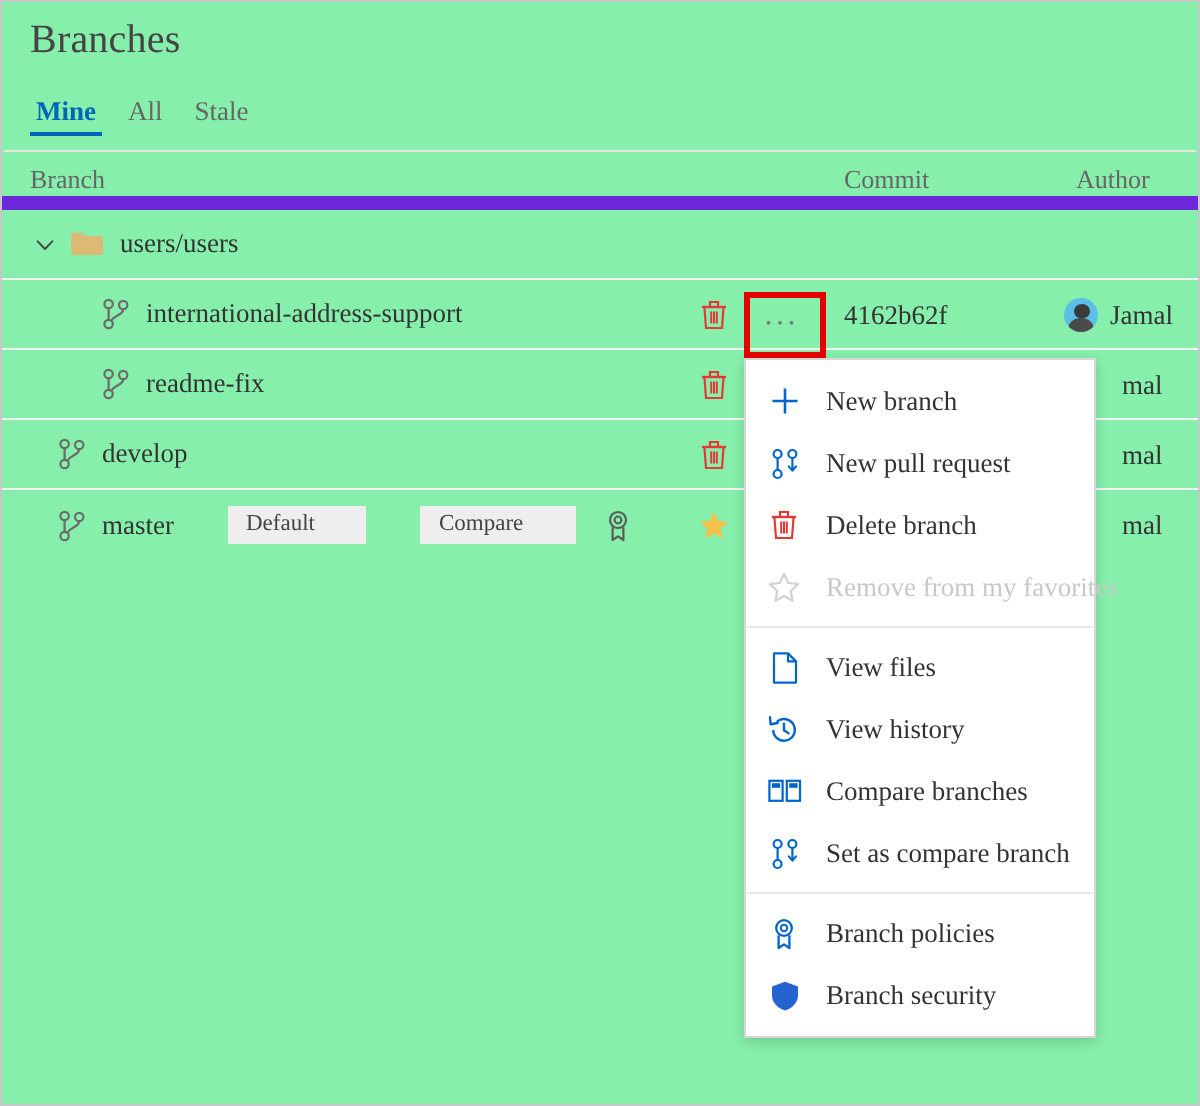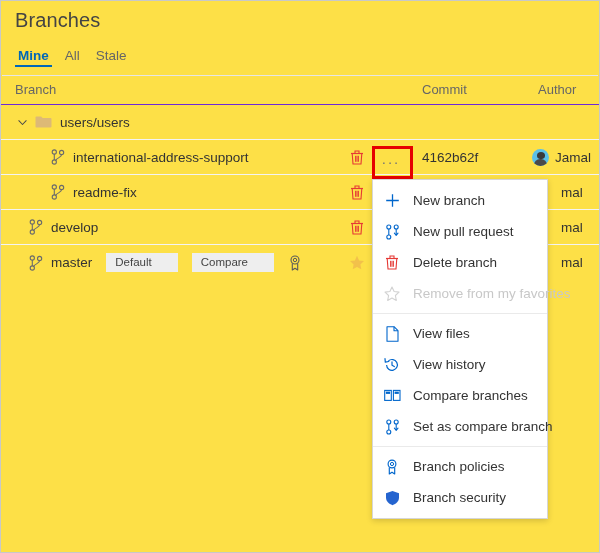--- a/index.html
+++ b/index.html
@@ -5,23 +5,24 @@
   * { box-sizing: border-box; }
   html, body {
     margin: 0; padding: 0;
     width: 600px; height: 553px;
     background: #ffffff;
     font-family: "Liberation Sans", sans-serif;
   }
   #page {
     position: relative;
     width: 600px; height: 553px;
-    background: #fde047;
+    background: #86efac;
     border: 1px solid #c8c8c8;
     overflow: hidden;
+    font-family: Liberation Serif, serif;
   }
 
   
   #page-title {
     position: absolute;
     left: 14px; top: 8px;
     font-size: 20px;
     font-weight: 400;
     color: #444444;
     letter-spacing: .1px;
@@ -59,21 +60,21 @@
     left: 1px; right: 1px; top: 74px;
     height: 1px;
     background: #e6e6e6;
   }
 
   
   #col-headers {
     position: absolute;
     left: 0; right: 0; top: 75px;
     height: 29px;
-    border-bottom: 1px solid #6d28d9;
+    border-bottom: 7px solid #6d28d9;
   }
   .col-head {
     position: absolute;
     top: 6px;
     font-size: 13px;
     color: #666666;
   }
   #col-branch { left: 14px; }
   #col-commit { left: 421px; }
   #col-author { left: 537px; }
@@ -107,21 +108,21 @@
   .indent-0 { margin-left: 28px; }
   .indent-1 { margin-left: 50px; }
   .indent-folder-label { margin-left: 8px; }
 
   .badge {
     display: inline-block;
     background: #eeeeee;
     color: #444444;
     font-size: 11.5px;
     padding: 3px 26px 4px 9px;
-    margin-left: 14px;
+    margin-left: 27px;
     border-radius: 0;
     white-space: nowrap;
   }
   .policy-ico { margin-left: 14px; display: flex; align-items:center; }
 
   
   .actions {
     position: absolute;
     top: 0; height: 35px;
     display: flex; align-items: center;

